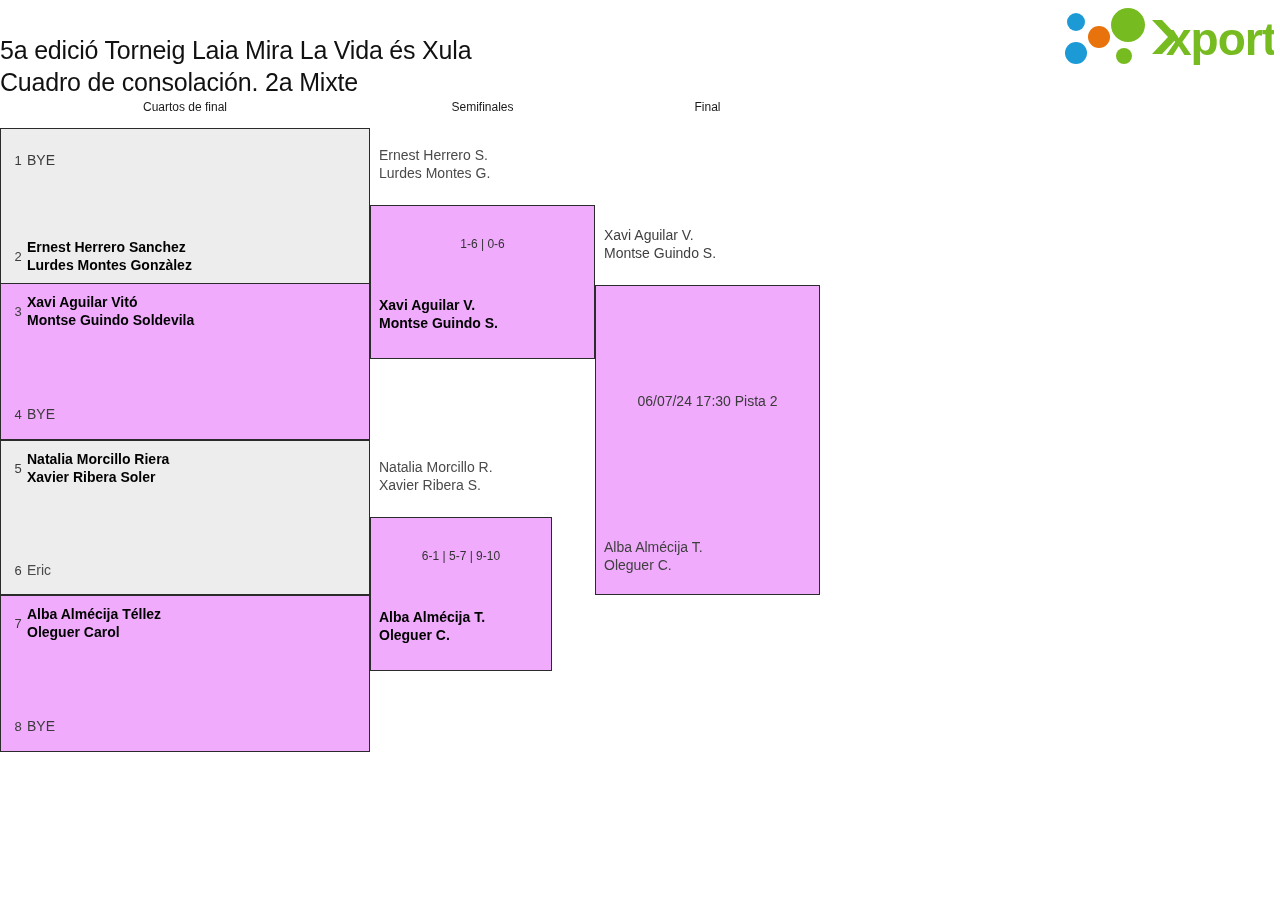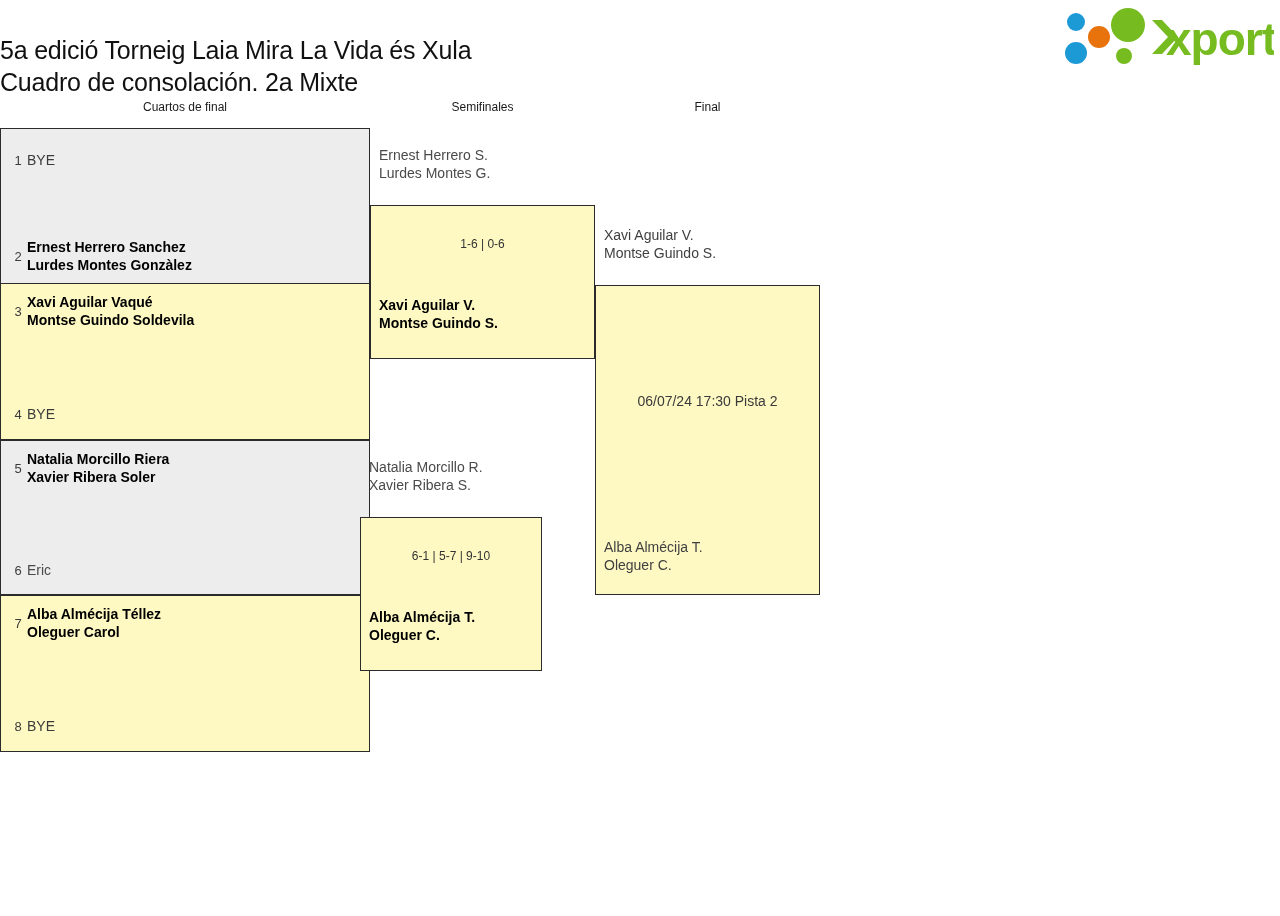--- a/index.html
+++ b/index.html
@@ -39,21 +39,21 @@
   #rh-0 { left: 0;   width: 370px; }
   #rh-1 { left: 370px; width: 225px; }
   #rh-2 { left: 595px; width: 225px; }
 
   
   #bracket { position: absolute; left: 0; top: 0; width: 1280px; height: 916px; }
 
   .match {
     position: absolute;
     border: 1px solid #2b2b2b;
-    background: #fef9c3;
+    background: #f0abfc;
   }
   .match.played { background: #ededed; }
 
   .slot {
     position: absolute; left: 0; width: 100%;
     display: flex; align-items: center;
     padding: 0 8px;
   }
   .seed {
     width: 18px; flex: 0 0 18px;
@@ -128,21 +128,21 @@
         <span class="n">Ernest Herrero Sanchez</span>
         <span class="n">Lurdes Montes Gonzàlez</span>
       </span>
     </div>
   </div>
 
   <div class="match" style="left:0px; top:283px; width:370px; height:157px;">
     <div class="slot winner" style="top:9px; height:36px;">
       <span class="seed">3</span>
       <span class="names">
-        <span class="n">Xavi Aguilar Vaqué</span>
+        <span class="n">Xavi Aguilar Vitó</span>
         <span class="n">Montse Guindo Soldevila</span>
       </span>
     </div>
     <div class="score" style="top:70px; height:18px;"></div>
     <div class="slot bye" style="top:112px; height:36px;">
       <span class="seed">4</span>
       <span class="names">
         <span class="n">BYE</span>
       </span>
     </div>
@@ -190,21 +190,21 @@
     </div>
     <div class="score" style="top:31px; height:18px;">1-6 | 0-6</div>
     <div class="slot winner" style="top:90px; height:36px;">
       <span class="names">
         <span class="n">Xavi Aguilar V.</span>
         <span class="n">Montse Guindo S.</span>
       </span>
     </div>
   </div>
 
-  <div class="match" style="left:360px; top:517px; width:182px; height:154px;">
+  <div class="match" style="left:370px; top:517px; width:182px; height:154px;">
     <div class="slot loser" style="top:-60px; height:36px;">
       <span class="names">
         <span class="n">Natalia Morcillo R.</span>
         <span class="n">Xavier Ribera S.</span>
       </span>
     </div>
     <div class="score" style="top:31px; height:18px;">6-1 | 5-7 | 9-10</div>
     <div class="slot winner" style="top:90px; height:36px;">
       <span class="names">
         <span class="n">Alba Almécija T.</span>

